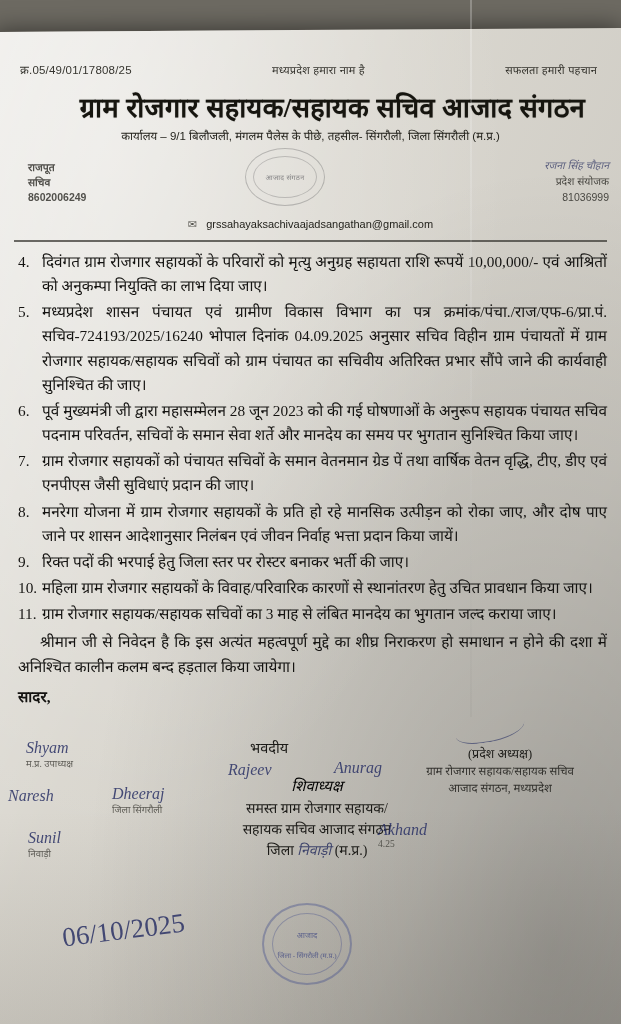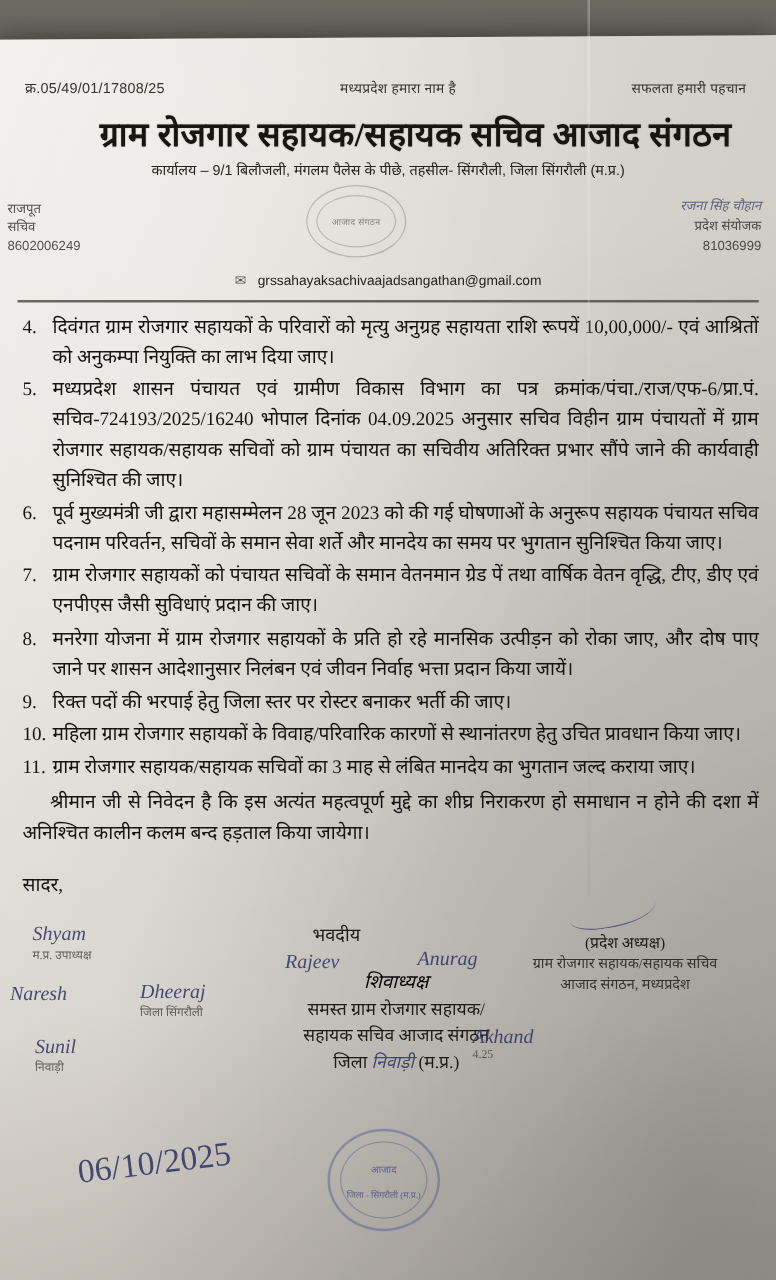--- a/index.html
+++ b/index.html
@@ -83,25 +83,26 @@
     position: absolute;
     top: 128px;
     left: 0; right: 0;
     text-align: center;
     font-size: 11.5px;
     color: #24231d;
   }
   .hdr-left {
     position: absolute;
     top: 160px;
-    left: 6px;
+    left: 28px;
     font-size: 10.5px;
     line-height: 1.45;
     color: #2a2924;
     opacity: .8;
+    font-weight: bold;
   }
   .hdr-right {
     position: absolute;
     top: 158px;
     right: 12px;
     text-align: right;
     font-size: 10.5px;
     line-height: 1.5;
     color: #2a2924;
     opacity: .82;
@@ -176,21 +177,22 @@
   .item .txt {
     flex: 1 1 auto;
     text-align: justify;
   }
   .para {
     margin-top: 4px;
     text-align: justify;
     text-indent: 22px;
   }
   .closing {
-    margin-top: 18px;
+    margin-top: 6px;
+    font-weight: bold;
   }
 
   
   .sig-zone {
     position: absolute;
     left: 0; right: 0;
     top: 725px;
     height: 300px;
     font-family: "Liberation Serif", serif;
     color: #1b1a17;

